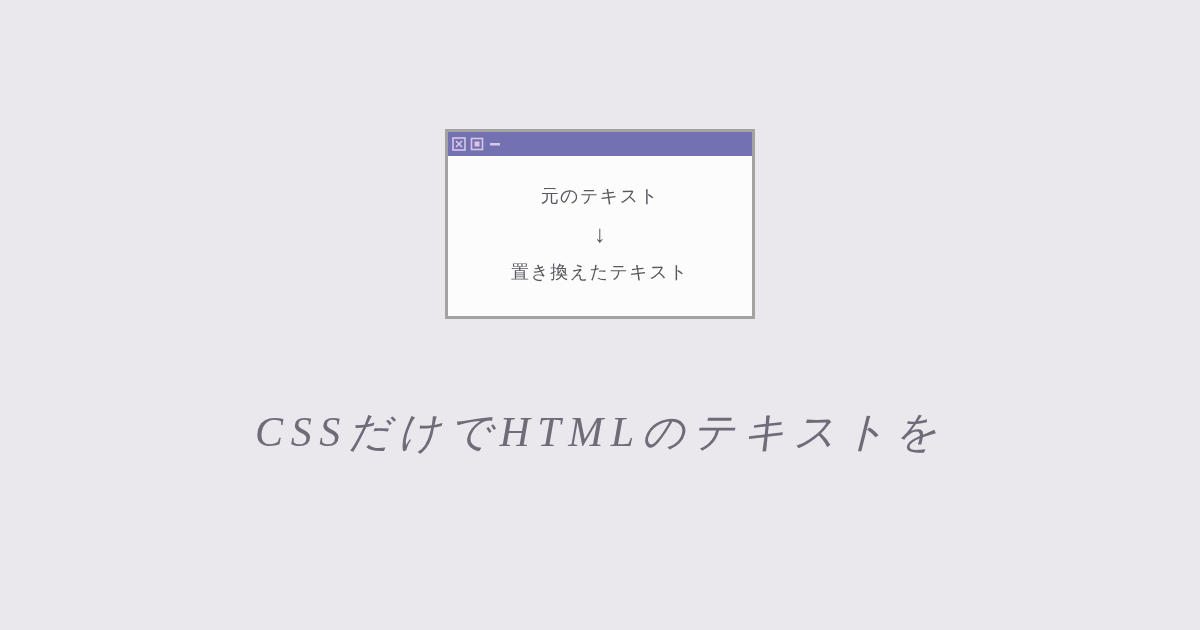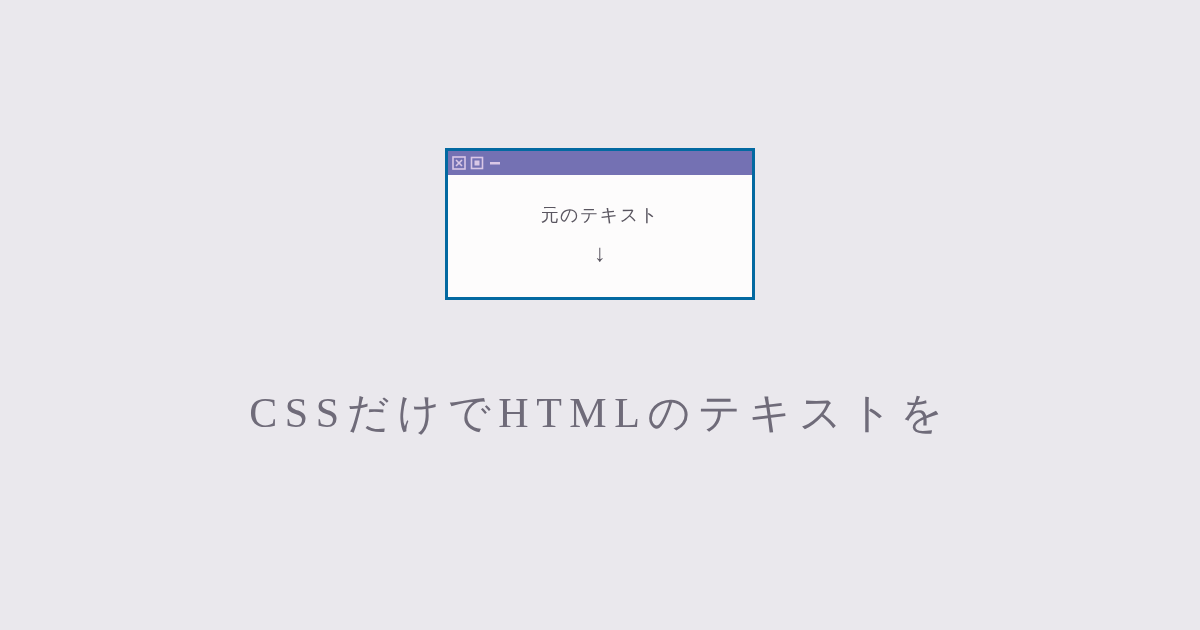--- a/index.html
+++ b/index.html
@@ -12,21 +12,21 @@
       height: 630px;
       background: #eae8ed;
       display: flex;
       flex-direction: column;
       align-items: center;
       justify-content: center;
       font-family: "Yu Mincho", "YuMincho", "Hiragino Mincho ProN", serif;
     }
     .window-illustration {
       width: 310px;
-      border: 3px solid #0369a1;
+      border: 3px solid #a3a3a3;
       background: #fdfcfc;
       margin-bottom: 75px;
       margin-top: -30px;
     }
     .titlebar {
       height: 24px;
       background: #7471b3;
       display: flex;
       align-items: center;
       padding-left: 4px;
@@ -59,20 +59,21 @@
       font-size: 24px;
       line-height: 1;
     }
     .headline {
       text-align: center;
       color: #6f6b79;
       font-size: 42px;
       letter-spacing: 0.18em;
       line-height: 1.85;
       font-weight: 400;
+      font-style: italic;
     }
   </style>
 </head>
 <body>
 
 <div class="window-illustration">
   <div class="titlebar">
     <span class="tb-icon">
       <svg width="14" height="14" viewBox="0 0 14 14">
         <rect x="1" y="1" width="12" height="12" fill="none" stroke="#d9c7e6" stroke-width="1.6"></rect>
@@ -88,18 +89,19 @@
     </span>
     <span class="tb-icon">
       <svg width="14" height="14" viewBox="0 0 14 14">
         <rect x="2" y="6" width="10" height="2.5" fill="#d9c7e6"></rect>
       </svg>
     </span>
   </div>
   <div class="window-body">
     <div class="body-text">元のテキスト</div>
     <div class="arrow-down">↓</div>
+    <div class="body-text">置き換えたテキスト</div>
   </div>
 </div>
 
 <h1 class="headline">
   <span>CSSだけでHTMLのテキストを</span><br>
 </h1>
 
 </body></html>

